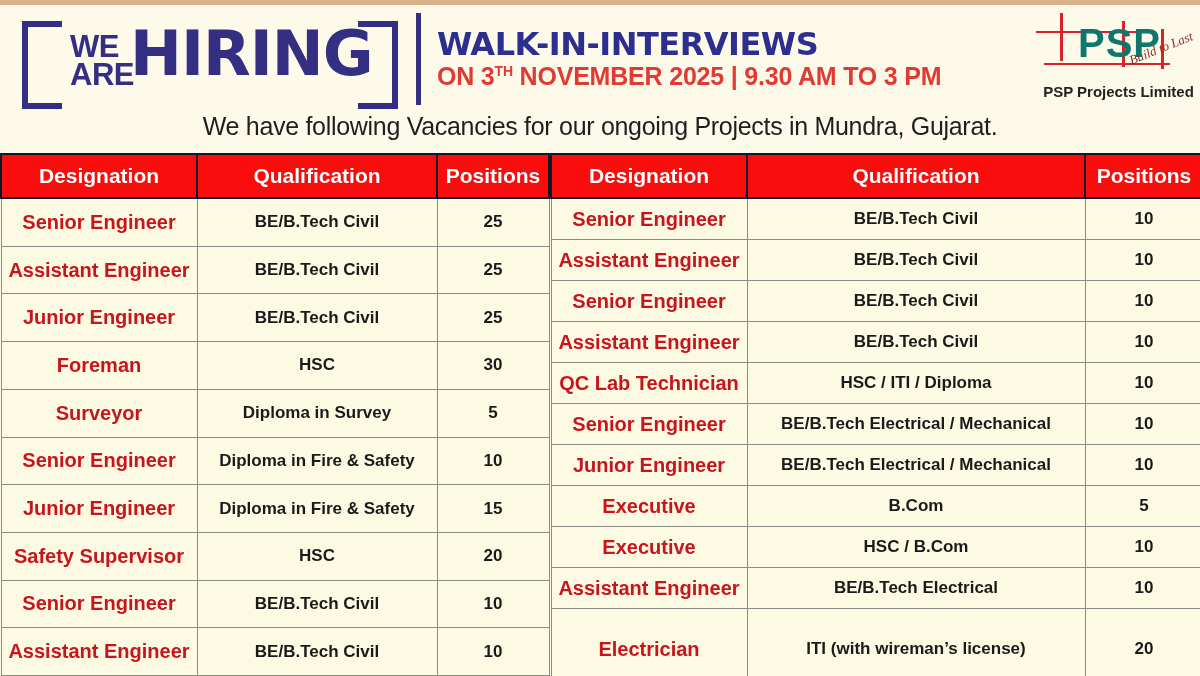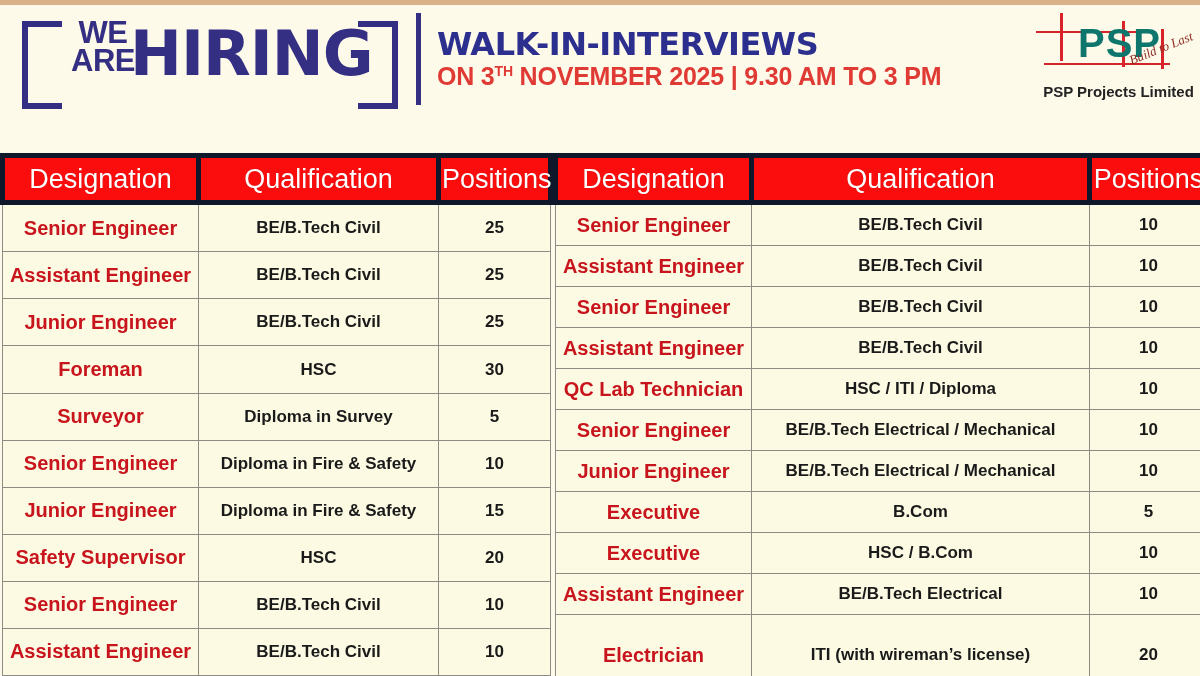--- a/index.html
+++ b/index.html
@@ -53,27 +53,26 @@
   .bracket.tl {
     left: 14px; top: 12px;
     border-width: 6px 0 6px 6px;
   }
   .bracket.tr {
     right: 10px; top: 12px;
     border-width: 6px 6px 6px 0;
   }
   .we-are {
     position: absolute;
-    left: 62px; top: 10px;
+    left: 62px; top: 24px;
     width: 66px;
     color: #342f83;
     font-weight: bold;
     line-height: 0.92;
     letter-spacing: -0.5px;
-    text-align: center;
   }
   .we-are .l1 { font-size: 31px; display:block; }
   .we-are .l2 { font-size: 31px; display:block; }
   .hiring-word {
     position: absolute;
     left: 122px; top: 14px;
     font-size: 62px;
     font-weight: bold;
     color: #342f83;
     letter-spacing: -1px;
@@ -193,24 +192,24 @@
     border-collapse: collapse;
     table-layout: fixed;
     font-family: "Liberation Sans", sans-serif;
   }
   .tbl.left  { width: 548px; }
   .tbl.right { width: 652px; }
 
   .tbl th {
     background: #fb0d0d;
     color: #ffffff;
-    font-size: 27px;
-    font-weight: normal;
+    font-size: 21px;
+    font-weight: bold;
     height: 40px;
-    border: 5px solid #0f172a;
+    border: 2px solid #0f172a;
     text-shadow: 0 0 1px rgba(0,0,0,0.25);
   }
   .tbl td {
     background: #fcfae3;
     border: 1px solid #8c8c84;
     height: 40px;
     font-size: 17px;
     font-weight: bold;
     text-align: center;
     color: #1a1a1a;
@@ -265,20 +264,21 @@
         <div class="logo-cross cross-h1"></div>
         <div class="logo-cross cross-h2"></div>
         <div class="logo-psp">PSP</div>
         <div class="logo-tagline">Build to Last</div>
       </div>
       <div class="logo-name">PSP Projects Limited</div>
     </div>
 
   </div>
 
+  <div class="subtitle">We have following Vacancies for our ongoing Projects in Mundra, Gujarat.</div>
 
   <div class="tables">
 
     <table class="tbl left">
       <colgroup>
           <col class="c1">
           <col class="c2">
           <col class="c3">
         </colgroup>
       <thead>

